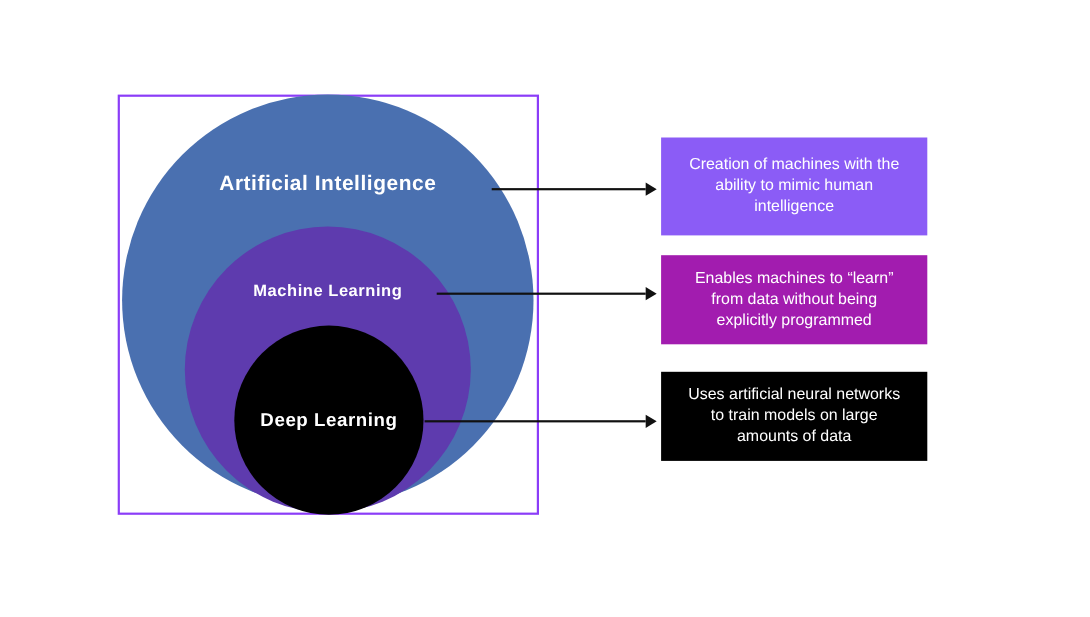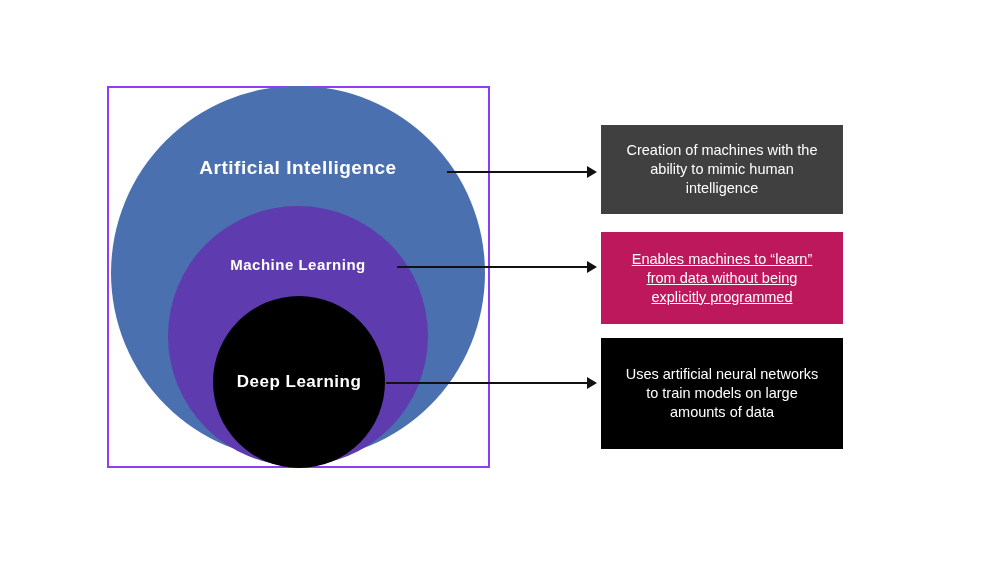--- a/index.html
+++ b/index.html
@@ -106,23 +106,23 @@
     font-size: 14.5px;
     line-height: 19px;
     text-align: center;
     white-space: pre-line;
     display: flex;
     align-items: center;
     justify-content: center;
     box-sizing: border-box;
     padding: 4px 6px;
   }
-  .callout-ai { top: 125px; height: 89px; background: #404040; }
-  .callout-ml { top: 232px; height: 92px; background: #be185d; text-decoration: underline; }
-  .callout-dl { top: 338px; height: 111px; background: #000000; }
+  .callout-ai { top: 125px; height: 89px; background: #8b5cf6; }
+  .callout-ml { top: 232px; height: 81px; background: #a21caf; }
+  .callout-dl { top: 338px; height: 81px; background: #000000; }
 </style>
 </head>
 <body>
 
 <div class="canvas">
 
   <div class="frame"></div>
 
   <div class="circle circle-ai"></div>
   <div class="circle circle-ml"></div>

